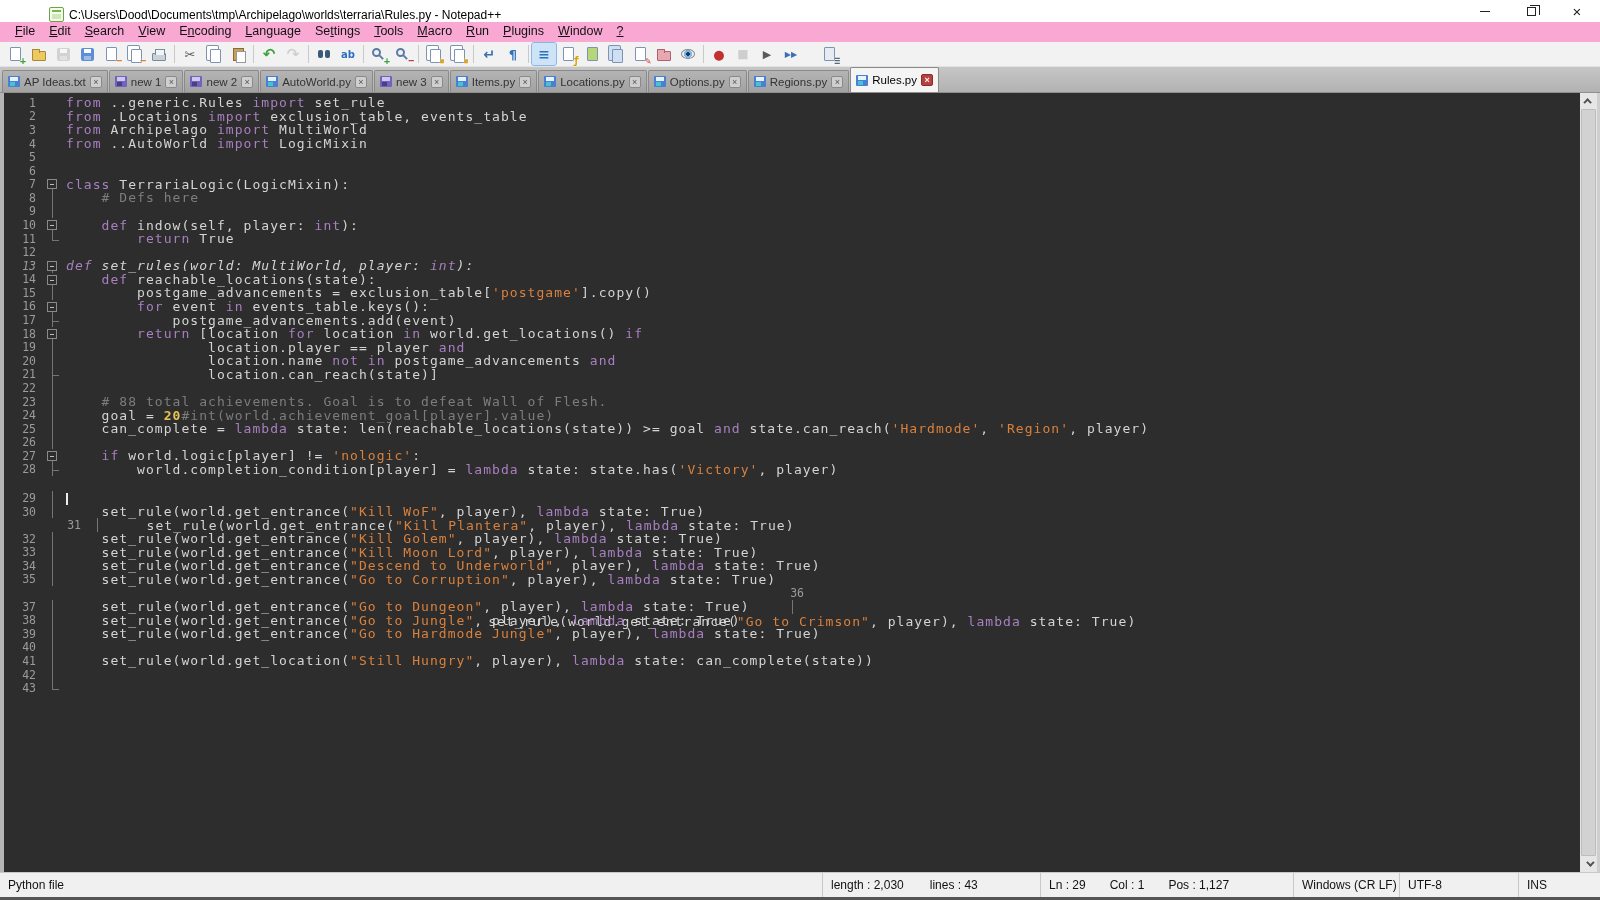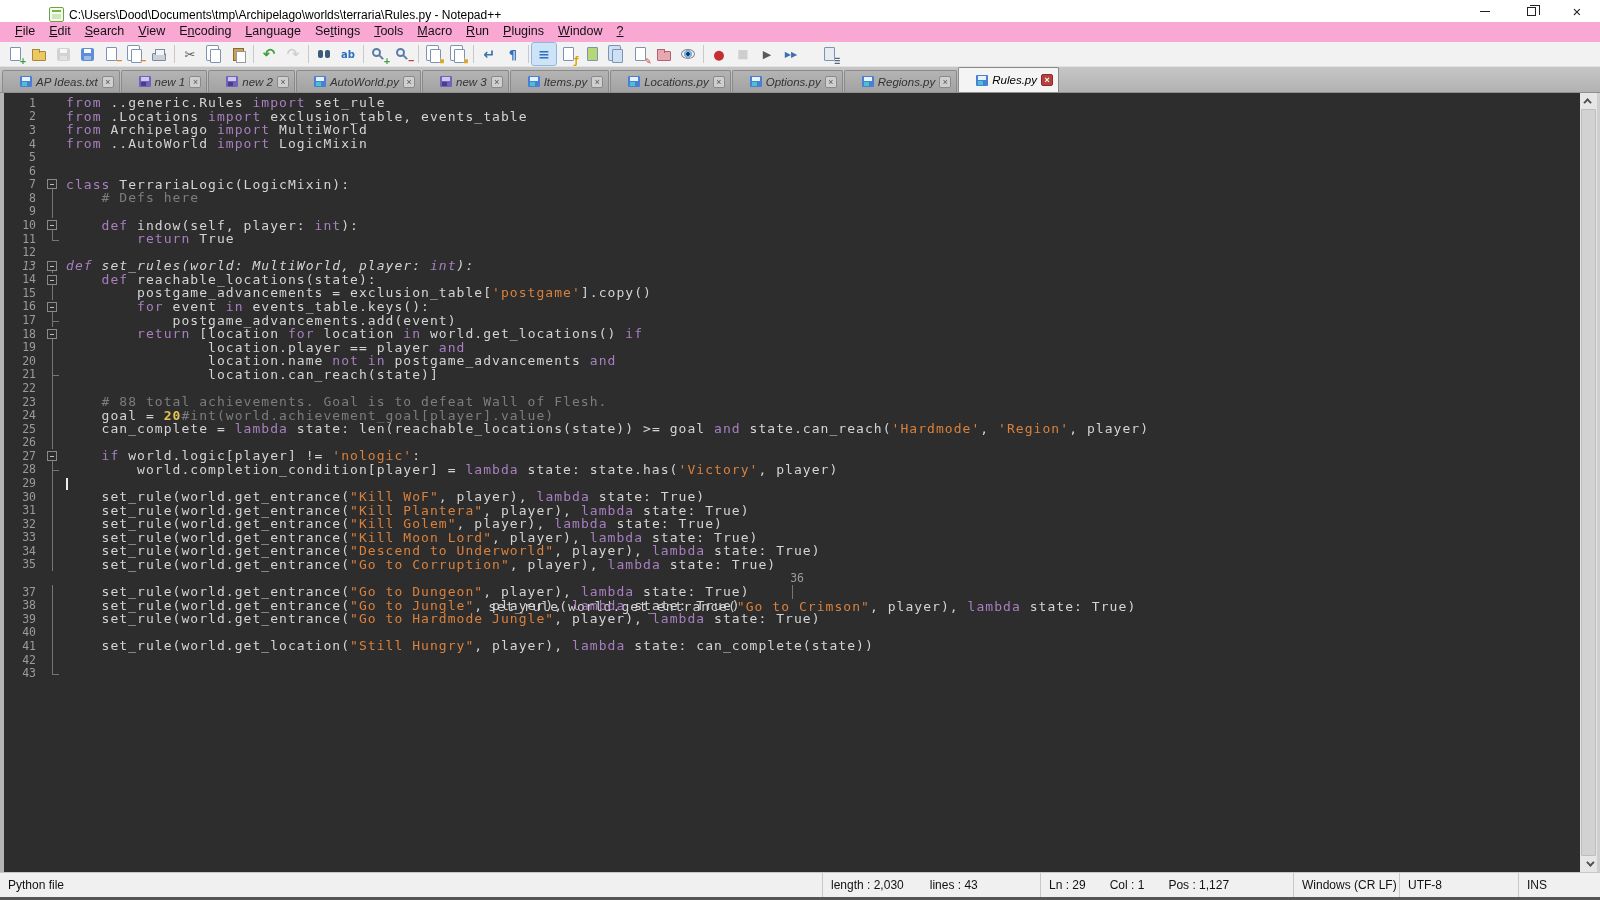--- a/index.html
+++ b/index.html
@@ -47,21 +47,21 @@
   .bn i { width:5px; height:8px; background:#3a5a7a; border-radius:2px; }
   .ey { width:14px; height:10px; border-radius:50%; border:1px solid #888;
         background:radial-gradient(circle at 50% 50%, #1a3a5c 0 2px, #7fb2e5 2px 4px, #eef4fa 4px); }
   .pr { width:14px; height:8px; background:#c9d2da; border:1px solid #7a8a9a; border-radius:1px; position:relative; margin-top:5px; }
   .pr::before { content:""; position:absolute; top:-5px; left:2px; width:8px; height:5px; background:#f4f4f4; border:1px solid #7a8a9a; border-bottom:none; }
   .ps { width:11px; height:13px; background:#c9a05a; border:1px solid #8a6a30; position:relative; }
   .ps::after { content:""; position:absolute; left:2px; top:2px; width:8px; height:10px; background:#fff; border:1px solid #999; }
 
   
   .tabbar { height:26px; background:linear-gradient(#c6c6c6,#b2b2b2); border-bottom:1px solid #8f8f8f; display:flex; align-items:flex-end; padding-left:2px; flex:none; }
-  .tab { height:22px; margin-top:2px; display:flex; align-items:center; gap:4px; padding:0 5px 0 17px; background:linear-gradient(#b4b4b4,#a2a2a2); border:1px solid #8a8a8a; border-bottom:none; border-radius:2px 2px 0 0; font-size:11.5px; color:#333; white-space:nowrap; margin-right:1px;font-style:italic; }
+  .tab { height:22px; margin-top:2px; display:flex; align-items:center; gap:4px; padding:0 5px 0 5px; background:linear-gradient(#b4b4b4,#a2a2a2); border:1px solid #8a8a8a; border-bottom:none; border-radius:2px 2px 0 0; font-size:11.5px; color:#333; white-space:nowrap; margin-right:1px; }
   .tab.active { height:25px; margin-top:0; background:#f4f4f4; color:#000; position:relative; z-index:2; }
   .fl2 { width:12px; height:11px; border-radius:1px; position:relative; flex:none; }
   .fl2.saved { background:#4a7fd6; }
   .fl2.saved::before { content:""; position:absolute; left:2px; top:1px; right:2px; height:4px; background:#e8f2fa; }
   .fl2.saved::after { content:""; position:absolute; left:2px; bottom:1px; width:5px; height:4px; background:#49c2cf; }
   .fl2.unsaved { background:#7463bd; }
   .fl2.unsaved::before { content:""; position:absolute; left:2px; top:1px; right:2px; height:4px; background:#cfc8ee; }
   .fl2.unsaved::after { content:""; position:absolute; left:2px; bottom:1px; width:5px; height:4px; background:#4a3f86; }
   .tclose { width:12px; height:12px; border:1px solid #8a8a8a; background:#cfcfcf; color:#555; font-size:9px; line-height:10px; text-align:center; border-radius:2px; flex:none; }
   .tab.active .tclose { background:#b8413f; color:#fff; border-color:#8c2b2b; font-weight:bold; }
@@ -476,31 +476,31 @@
             <span class="fbox"></span>
             <span class="fstem"></span>
           </span>
           <span class="code"><span class="tok-t">    </span><span class="tok-k">if </span><span class="tok-t">world.logic[player] != </span><span class="tok-s">'nologic'</span><span class="tok-t">:</span></span>
         </span>
         <span class="eline" style="display: flex;">
           <span class="ln">28</span>
           <span class="fold tick"></span>
           <span class="code"><span class="tok-t">        world.completion_condition[player] = </span><span class="tok-k">lambda </span><span class="tok-t">state: state.has(</span><span class="tok-s">'Victory'</span><span class="tok-t">, player)</span></span>
         </span>
-        <span class="eline" style="display: flex;">
+        <span class="eline" style="display: flex; margin-top: 15px;">
           <span class="ln">29</span>
           <span class="fold line"></span>
           <span class="code"><span class="caret"></span></span>
         </span>
         <span class="eline" style="display: flex;">
           <span class="ln">30</span>
           <span class="fold line"></span>
           <span class="code"><span class="tok-t">    set_rule(world.get_entrance(</span><span class="tok-s">"Kill WoF"</span><span class="tok-t">, player), </span><span class="tok-k">lambda </span><span class="tok-t">state: True)</span></span>
         </span>
-        <span class="eline" style="display: flex;">
+        <span class="eline" style="display: flex; padding-left: 45px;">
           <span class="ln">31</span>
           <span class="fold line"></span>
           <span class="code"><span class="tok-t">    set_rule(world.get_entrance(</span><span class="tok-s">"Kill Plantera"</span><span class="tok-t">, player), </span><span class="tok-k">lambda </span><span class="tok-t">state: True)</span></span>
         </span>
         <span class="eline" style="display: flex;">
           <span class="ln">32</span>
           <span class="fold line"></span>
           <span class="code"><span class="tok-t">    set_rule(world.get_entrance(</span><span class="tok-s">"Kill Golem"</span><span class="tok-t">, player), </span><span class="tok-k">lambda </span><span class="tok-t">state: True)</span></span>
         </span>
         <span class="eline" style="display: flex;">

